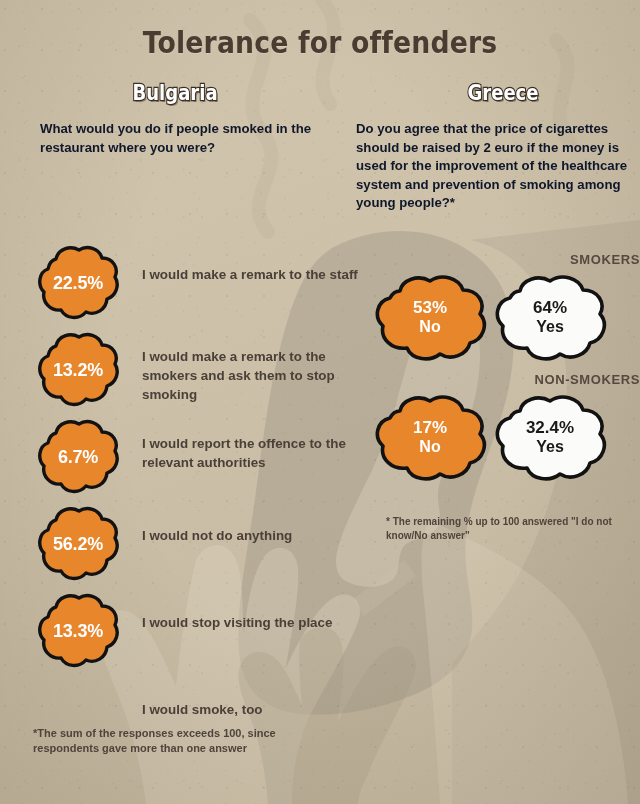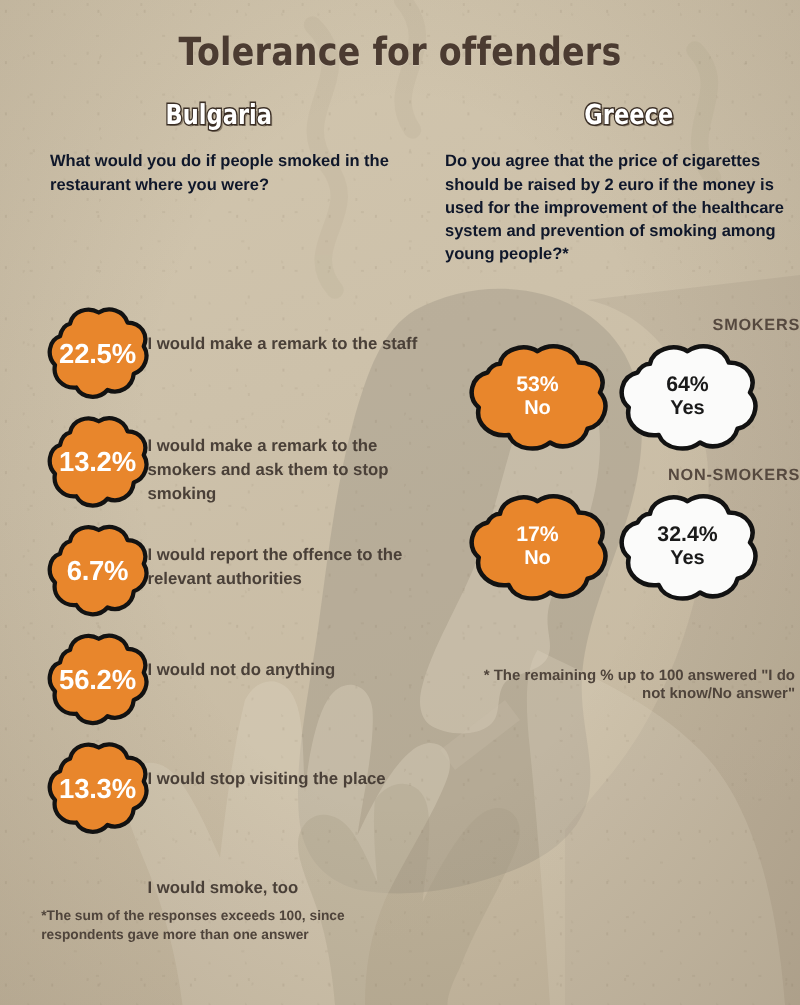--- a/index.html
+++ b/index.html
@@ -99,28 +99,28 @@
     left: 36px; top: 0;
     width: 84px; height: 80px;
   }
   .blob-wrap svg { display: block; width: 84px; height: 80px; }
   .blob-value {
     position: absolute;
     inset: 0;
     display: flex;
     align-items: center;
     justify-content: center;
-    font-size: 22px;
+    font-size: 18px;
     font-weight: bold;
     color: #ffffff;
     letter-spacing: -.2px;
   }
   .answer-label {
     position: absolute;
-    left: 118px; top: 12px;
+    left: 142px; top: 12px;
     width: 222px;
     font-size: 13.4px;
     font-weight: bold;
     line-height: 19px;
     color: #4a4038;
   }
   .answer-row.center-1 .answer-label { top: 22px; }
   .answer-row.center-2 .answer-label { top: 17px; }
 
   
@@ -159,27 +159,26 @@
     justify-content: center;
     gap: 3px;
   }
   .g-pct { font-size: 17px; font-weight: bold; line-height: 1; }
   .g-ans { font-size: 16px; font-weight: bold; line-height: 1; }
   .g-blob.orange .g-pct, .g-blob.orange .g-ans { color: #ffffff; }
   .g-blob.white  .g-pct, .g-blob.white  .g-ans { color: #1a1a1a; }
 
   #greece-footnote {
     position: absolute;
-    top: 533px; left: 386px;
+    top: 515px; left: 386px;
     width: 250px;
-    font-size: 12px;
+    font-size: 10px;
     font-weight: bold;
     line-height: 14px;
     color: #4f443b;
-    text-align: right;
   }
 
   #bulgaria-footnote {
     position: absolute;
     top: 726px; left: 33px;
     width: 270px;
     font-size: 11px;
     font-weight: bold;
     line-height: 15px;
     color: #4f443b;

